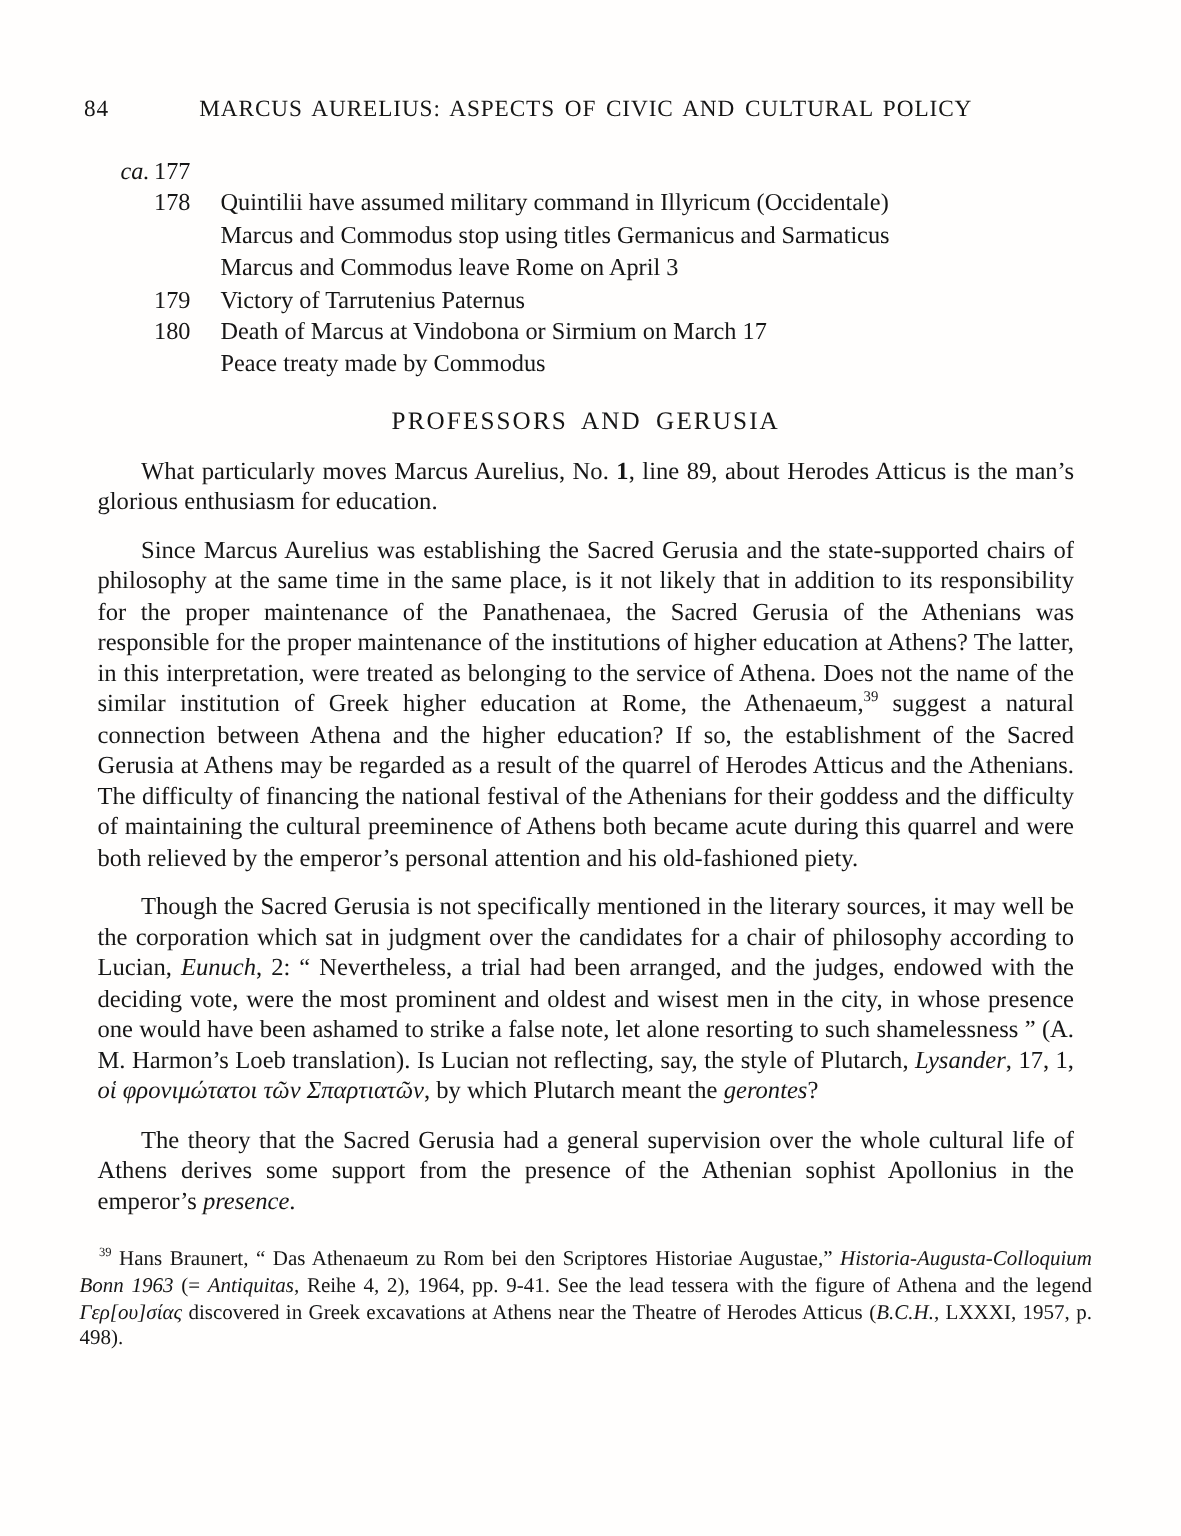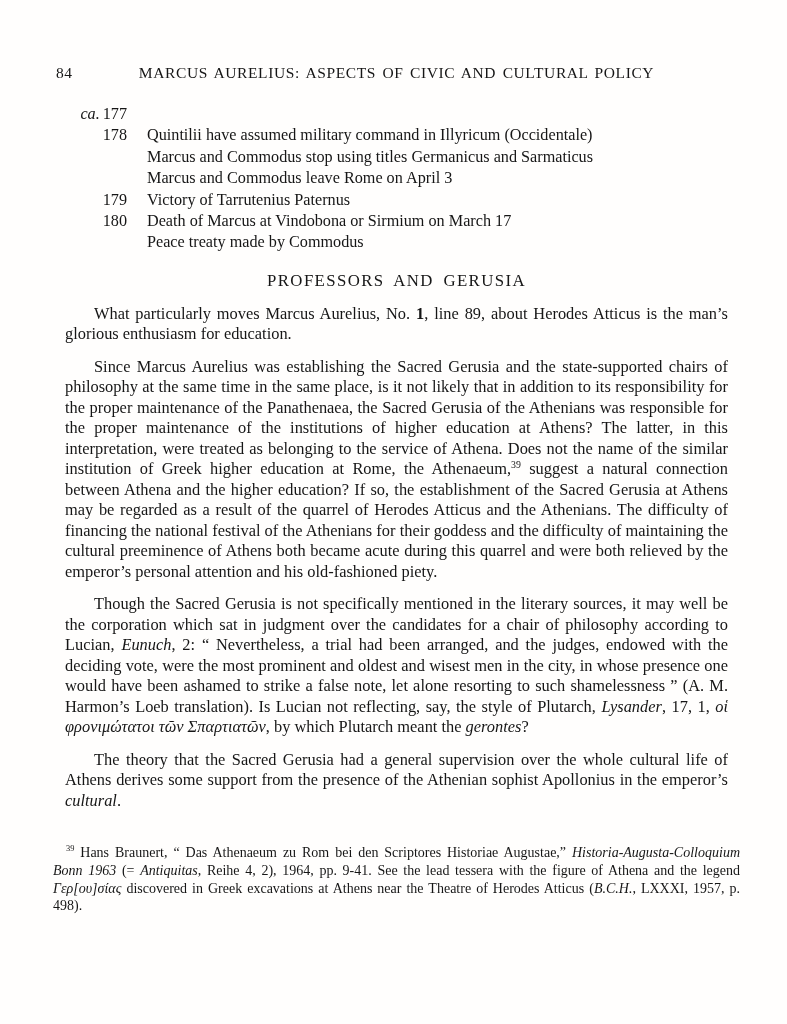--- a/index.html
+++ b/index.html
@@ -9,21 +9,21 @@
   }
   .page {
     position: relative;
     width: 787px;
     height: 1024px;
     background: #fffefd;
     color: #161616;
     font-family: "Liberation Serif", "DejaVu Serif", serif;
     overflow: hidden;
     box-sizing: border-box;
-    padding: 64px 47px 0 53px;
+    padding: 64px 59px 0 53px;
   }
   
   .running-head {
     position: relative;
     height: 20px;
     margin-bottom: 20px;
     font-size: 15.5px;
     letter-spacing: 0.6px;
     word-spacing: 2px;
     white-space: nowrap;
@@ -73,21 +73,21 @@
   
   .body-para {
     margin: 12px;
     font-size: 16.4px;
     line-height: 20.5px;
     text-align: justify;
     text-indent: 29px;
   }
   
   .footnote {
-    margin-top: 33px;
+    margin-top: 20px;
     font-size: 14px;
     line-height: 17.7px;
     text-align: justify;
     text-indent: 13px;
   }
   .seg-i { font-style: italic; }
   .seg-b { font-weight: bold; }
   .seg-sup {
     vertical-align: super;
     font-size: 0.6em;
@@ -142,17 +142,17 @@
       <span class="tl-year"><span class="tl-prefix"></span><span></span></span>
       <span class="tl-text">Peace treaty made by Commodus</span>
     </div>
   </div>
 
   <h2 class="section-heading">PROFESSORS AND GERUSIA</h2>
 
   <p class="body-para"><span>What particularly moves Marcus Aurelius, No. </span><span class="seg-b">1</span><span>, line 89, about Herodes Atticus is the man’s glorious enthusiasm for education.</span></p>
   <p class="body-para"><span>Since Marcus Aurelius was establishing the Sacred Gerusia and the state-supported chairs of philosophy at the same time in the same place, is it not likely that in addition to its responsibility for the proper maintenance of the Panathenaea, the Sacred Gerusia of the Athenians was responsible for the proper maintenance of the institutions of higher education at Athens?  The latter, in this interpretation, were treated as belonging to the service of Athena.  Does not the name of the similar institution of Greek higher education at Rome, the Athenaeum,</span><span class="seg-sup">39</span><span> suggest a natural connection between Athena and the higher education?  If so, the establishment of the Sacred Gerusia at Athens may be regarded as a result of the quarrel of Herodes Atticus and the Athenians.  The difficulty of financing the national festival of the Athenians for their goddess and the difficulty of maintaining the cultural preeminence of Athens both became acute during this quarrel and were both relieved by the emperor’s personal attention and his old-fashioned piety.</span></p>
   <p class="body-para"><span>Though the Sacred Gerusia is not specifically mentioned in the literary sources, it may well be the corporation which sat in judgment over the candidates for a chair of philosophy according to Lucian, </span><span class="seg-i">Eunuch</span><span>, 2:  “ Nevertheless, a trial had been arranged, and the judges, endowed with the deciding vote, were the most prominent and oldest and wisest men in the city, in whose presence one would have been ashamed to strike a false note, let alone resorting to such shamelessness ” (A. M. Harmon’s Loeb translation).  Is Lucian not reflecting, say, the style of Plutarch, </span><span class="seg-i">Lysander</span><span>, 17, 1, </span><span class="seg-i">οἱ φρονιμώτατοι τῶν Σπαρτιατῶν</span><span>, by which Plutarch meant the </span><span class="seg-i">gerontes</span><span>?</span></p>
-  <p class="body-para"><span>The theory that the Sacred Gerusia had a general supervision over the whole cultural life of Athens derives some support from the presence of the Athenian sophist Apollonius in the emperor’s </span><span class="seg-i">cultural</span><span>.</span></p>
+  <p class="body-para"><span>The theory that the Sacred Gerusia had a general supervision over the whole cultural life of Athens derives some support from the presence of the Athenian sophist Apollonius in the emperor’s </span><span class="seg-i">presence</span><span>.</span></p>
 
   <div class="footnote"><span class="seg-sup">39</span><span> Hans Braunert, “ Das Athenaeum zu Rom bei den Scriptores Historiae Augustae,” </span><span class="seg-i">Historia-Augusta-Colloquium Bonn 1963</span><span> (= </span><span class="seg-i">Antiquitas</span><span>, Reihe 4, 2), 1964, pp. 9-41.  See the lead tessera with the figure of Athena and the legend </span><span class="seg-i">Γερ[ου]σίας</span><span> discovered in Greek excavations at Athens near the Theatre of Herodes Atticus (</span><span class="seg-i">B.C.H.</span><span>, LXXXI, 1957, p. 498).</span></div>
 
 </div>
 
 </body></html>

